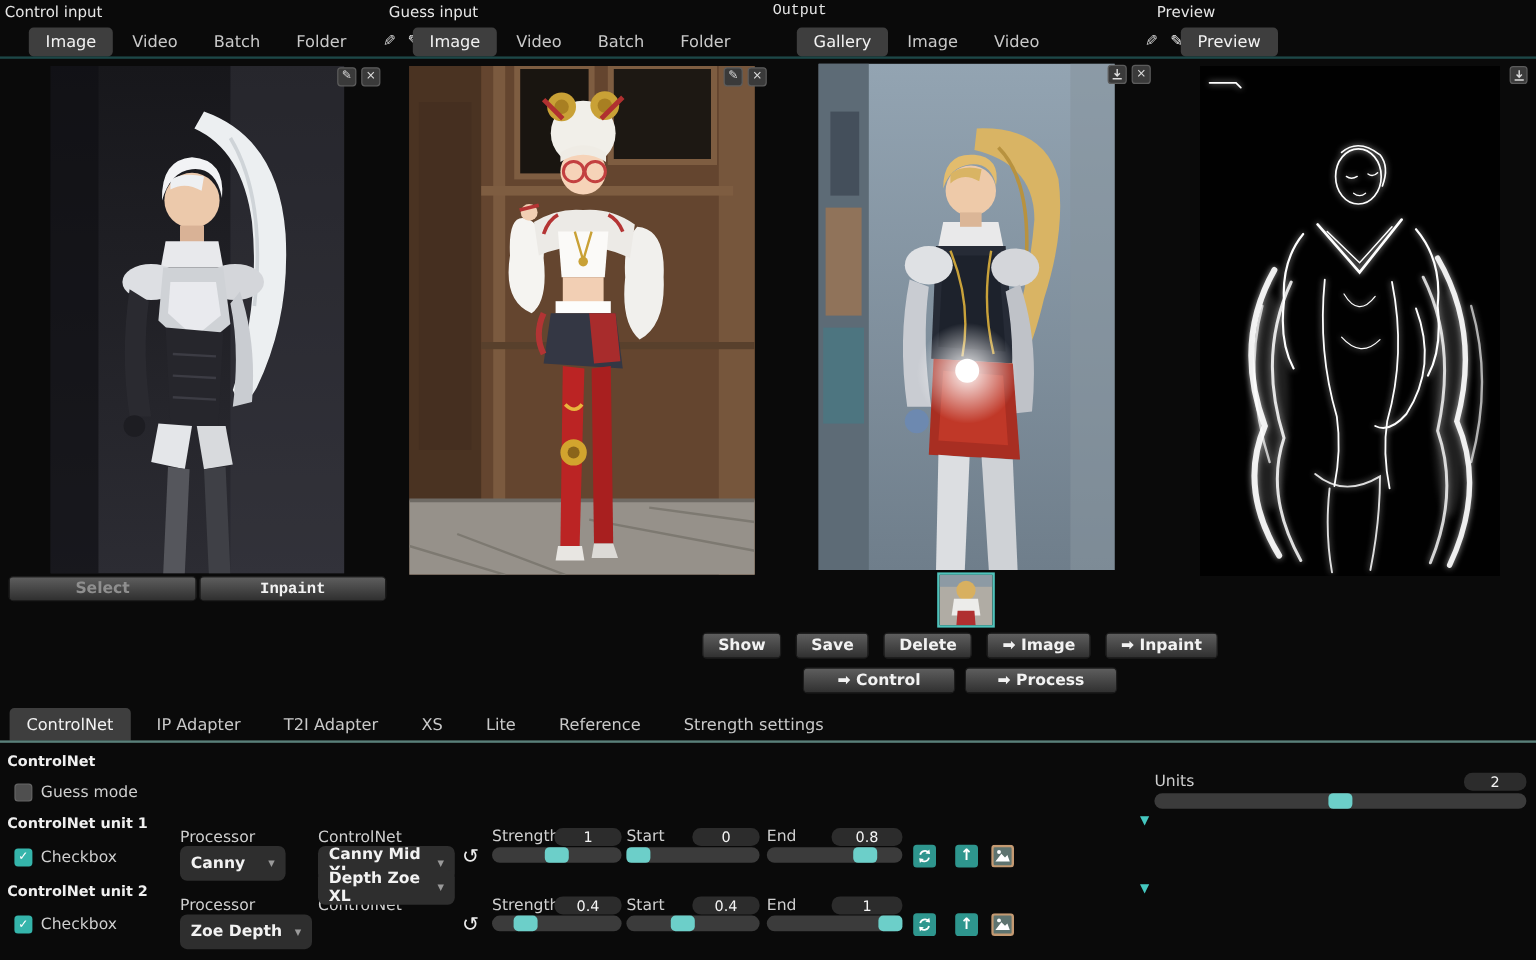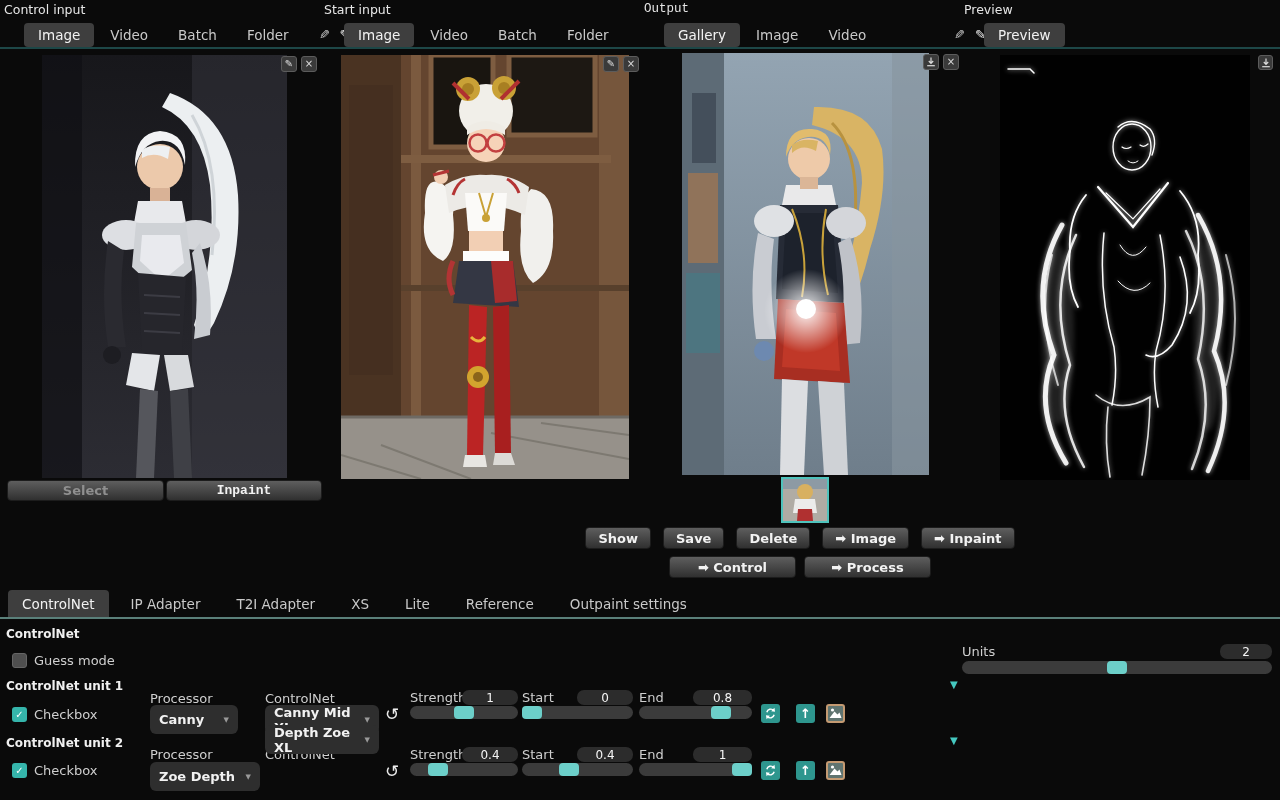--- a/index.html
+++ b/index.html
@@ -73,21 +73,21 @@
   .iconbtn-img { position:absolute; width:19px; height:19px; cursor:pointer; }
 
   .expand-tri { position:absolute; color:#45c8c0; font-size:10px; cursor:pointer; line-height:1; }
 </style>
 </head>
 <body>
 
 <div id="screen">
 
   <div class="panel-label" style="left:4px; top:2px;">Control input</div>
-  <div class="panel-label" style="left:324px; top:2px;">Start input</div>
+  <div class="panel-label" style="left:324px; top:2px;">Guess input</div>
   <div class="panel-label" style="left:644px; top:2px;font-family:Liberation Mono, monospace;">Output</div>
   <div class="panel-label" style="left:964px; top:2px;">Preview</div>
 
   <div class="tabrow" style="left:8px;">
     <div class="tab active">Image</div>
     <div class="tab">Video</div>
     <div class="tab">Batch</div>
     <div class="tab">Folder</div>
     <div class="tab-pencils">
       <span class="pencil flip">✎</span>
@@ -379,21 +379,21 @@
       </div>
   </div>
 
   <div class="btabrow">
     <div class="btab active">ControlNet</div>
     <div class="btab">IP Adapter</div>
     <div class="btab">T2I Adapter</div>
     <div class="btab">XS</div>
     <div class="btab">Lite</div>
     <div class="btab">Reference</div>
-    <div class="btab">Outpaint settings</div>
+    <div class="btab">Strength settings</div>
   </div>
   <div class="underline2"></div>
 
   <div class="bold-label" style="left:6px; top:627px;">ControlNet</div>
 
   <div class="checkbox unchecked" style="left:12px; top:653px;"></div>
   <div class="field-label" style="left:34px; top:653px;">Guess mode</div>
 
   <div class="field-label" style="left:962px; top:644px;">Units</div>
   <div class="numbox" style="left:1220px; top:644px; width:52px;">2</div>

